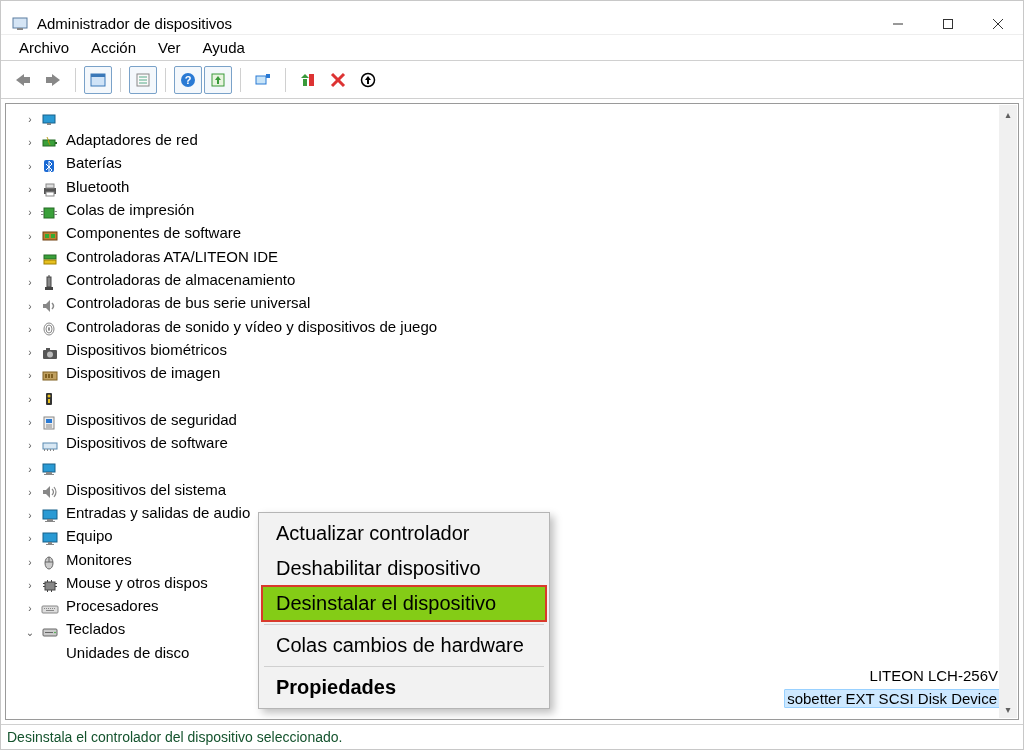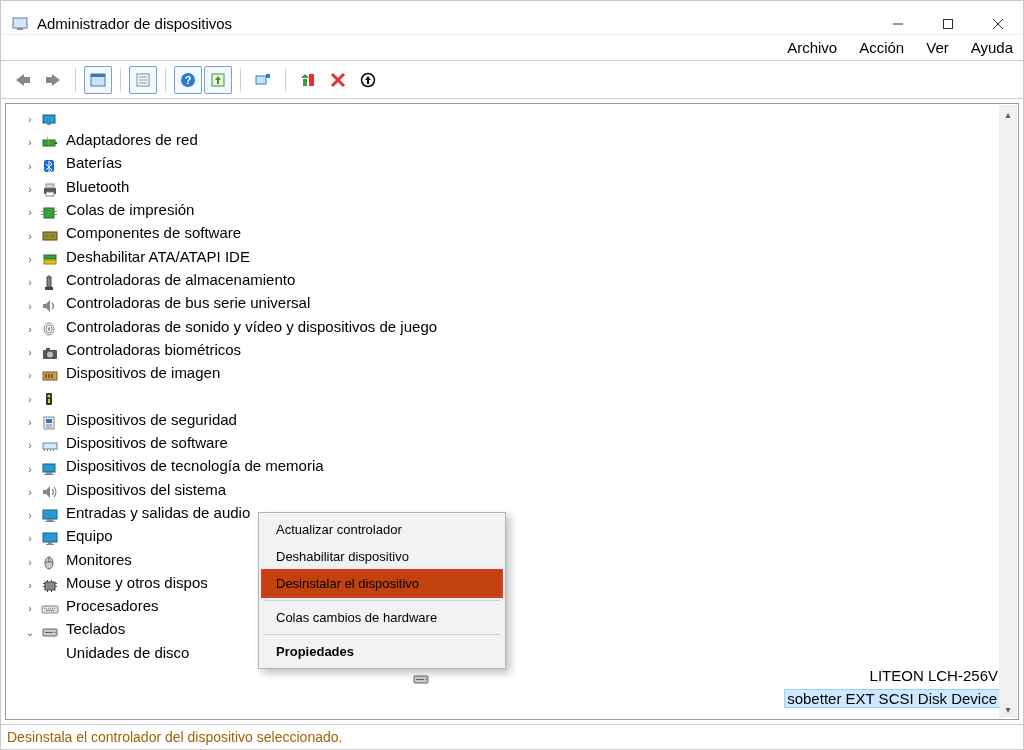--- a/index.html
+++ b/index.html
@@ -35,21 +35,20 @@
     width: 50px; height: 100%;
     display: flex; align-items: center; justify-content: center;
     font-size: 14px;
   }
   .menubar {
     height: 26px;
     display: flex; align-items: center;
     padding-left: 8px;
     gap: 2px;
     border-bottom: 1px solid #d0d0d0;
-    justify-content: flex-end;
   }
   .menu-item { padding: 2px 10px; }
   .toolbar {
     height: 38px;
     display: flex; align-items: center;
     padding-left: 8px;
     gap: 2px;
     border-bottom: 1px solid #d0d0d0;
   }
   .tool-sep { width: 1px; height: 24px; background: #d0d0d0; margin: 0 6px; }
@@ -109,47 +108,47 @@
   .node-label { padding: 0 2px; margin-top: 40px; }
   .node-label.selected {
     background: #cde8ff;
     border: 1px solid #99d1ff;
     padding: 0 2px;
     border-radius: 1px;
   }
   .context-menu {
     position: absolute;
     left: 252px; top: 408px;
-    width: 248px;
+    width: 292px;
     background: #f2f2f2;
     border: 1px solid #b5b5b5;
     box-shadow: 4px 4px 8px rgba(0,0,0,0.25);
     padding: 3px;
-    font-size: 13px;
+    font-size: 20px;
   }
   .ctx-item {
     padding: 6px 14px;
   }
   .ctx-item.highlight {
-    background: #c2410c;
+    background: #84cc16;
     outline: 2px solid #d93a2b;
     outline-offset: -1px;
   }
   .ctx-item.bold { font-weight: 700; }
   .ctx-sep {
     height: 1px;
     background: #d0d0d0;
     margin: 3px 2px;
   }
   .statusbar {
     height: 24px;
     display: flex; align-items: center;
     padding-left: 6px;
     font-size: 14px;
-    color: #a16207;
+    color: #14532d;
   }
   svg { display: block; }
 </style>
 </head>
 <body>
 
 <div class="window">
 
   <div class="titlebar">
     <span class="app-icon">
@@ -316,21 +315,21 @@
           </div>
           <div class="node">
             <span class="expander">›</span>
             <span class="dev-icon">
               <svg width="18" height="16" viewBox="0 0 18 16">
                 <rect x="2" y="4" width="14" height="8" fill="#c08030" stroke="#704010"></rect>
                 <rect x="4" y="6" width="4" height="4" fill="#3a3"></rect>
                 <rect x="10" y="6" width="4" height="4" fill="#3a3"></rect>
               </svg>
             </span>
-            <span class="node-label">Deshabilitar ATA/ATAPI IDE</span>
+            <span class="node-label">Controladoras ATA/LITEON IDE</span>
           </div>
           <div class="node">
             <span class="expander">›</span>
             <span class="dev-icon">
               <svg width="18" height="16" viewBox="0 0 18 16">
                 <rect x="3" y="4" width="12" height="4" fill="#3aa03a" stroke="#256a25"></rect>
                 <rect x="3" y="9" width="12" height="4" fill="#e6c020" stroke="#a08000"></rect>
               </svg>
             </span>
             <span class="node-label">Controladoras de almacenamiento</span>
@@ -358,21 +357,21 @@
           </div>
           <div class="node">
             <span class="expander">›</span>
             <span class="dev-icon">
               <svg width="18" height="16" viewBox="0 0 18 16">
                 <ellipse cx="8" cy="8" rx="5" ry="6" fill="none" stroke="#888" stroke-width="1"></ellipse>
                 <ellipse cx="8" cy="8" rx="3" ry="4" fill="none" stroke="#888" stroke-width="1"></ellipse>
                 <ellipse cx="8" cy="8" rx="1" ry="2" fill="#888"></ellipse>
               </svg>
             </span>
-            <span class="node-label">Controladoras biométricos</span>
+            <span class="node-label">Dispositivos biométricos</span>
           </div>
           <div class="node">
             <span class="expander">›</span>
             <span class="dev-icon">
               <svg width="18" height="16" viewBox="0 0 18 16">
                 <rect x="2" y="5" width="14" height="9" fill="#555" rx="1"></rect>
                 <circle cx="9" cy="9.5" r="3" fill="#bbb"></circle>
                 <rect x="5" y="3" width="4" height="2" fill="#555"></rect>
               </svg>
             </span>
@@ -416,21 +415,20 @@
             <span class="expander">›</span>
             <span class="dev-icon">
               <svg width="18" height="16" viewBox="0 0 18 16">
                 <rect x="2" y="5" width="14" height="6" fill="#d8e8f4" stroke="#5a8ab0"></rect>
                 <rect x="3" y="11" width="1" height="2" fill="#888"></rect>
                 <rect x="6" y="11" width="1" height="2" fill="#888"></rect>
                 <rect x="9" y="11" width="1" height="2" fill="#888"></rect>
                 <rect x="12" y="11" width="1" height="2" fill="#888"></rect>
               </svg>
             </span>
-            <span class="node-label">Dispositivos de tecnología de memoria</span>
           </div>
           <div class="node">
             <span class="expander">›</span>
             <span class="dev-icon">
               <svg width="18" height="16" viewBox="0 0 18 16">
                 <rect x="2" y="3" width="12" height="8" fill="#2a9ad4" stroke="#17608a"></rect>
                 <rect x="5" y="11" width="6" height="2" fill="#888"></rect>
                 <rect x="3" y="13" width="10" height="1" fill="#888"></rect>
               </svg>
             </span>

